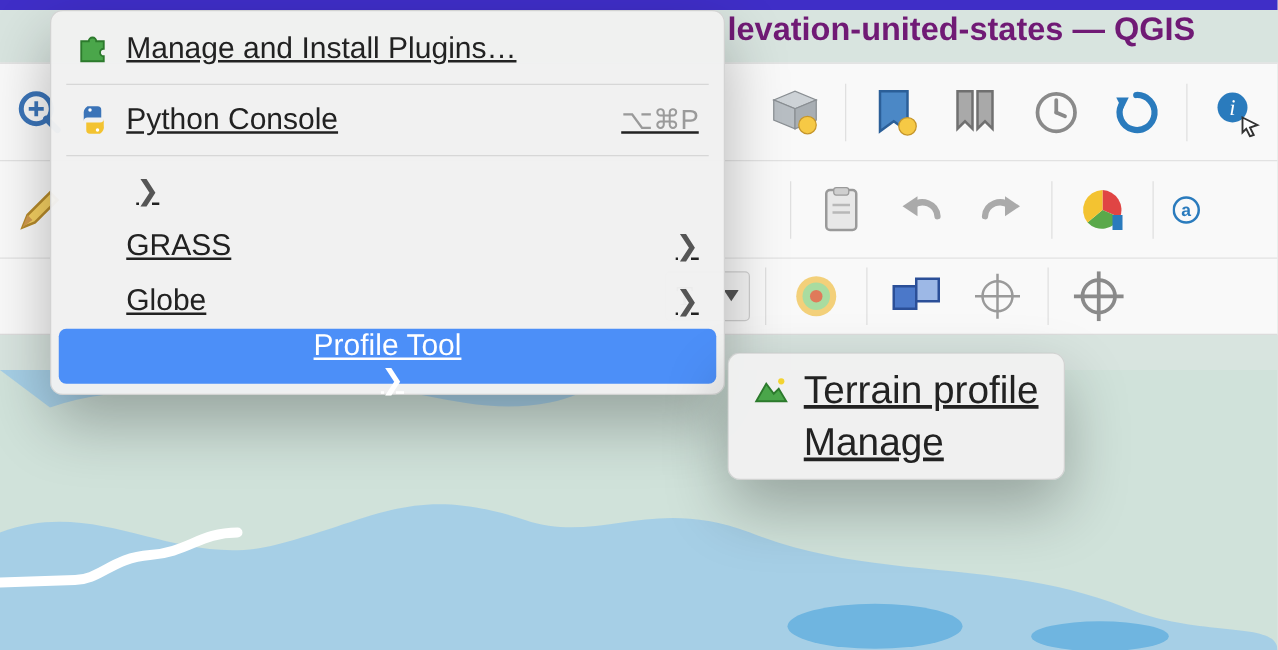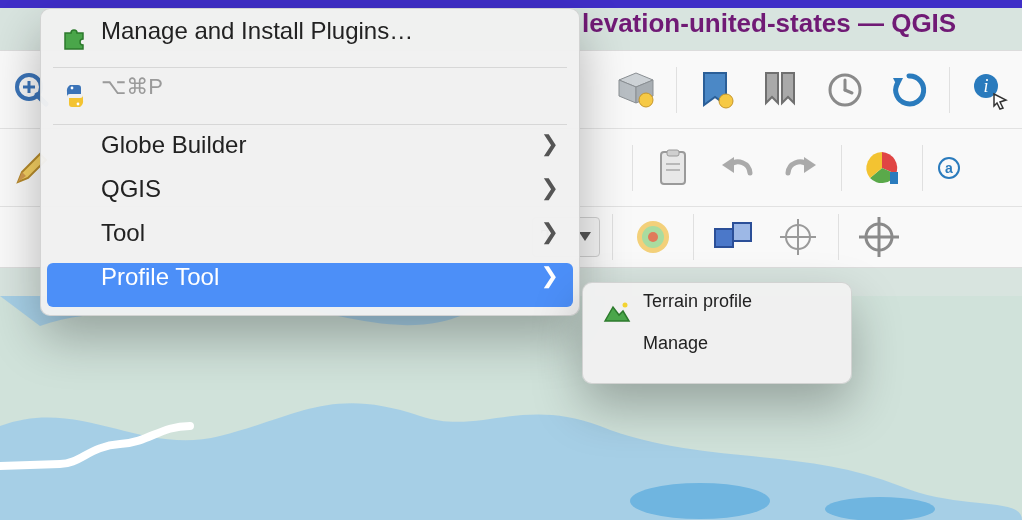--- a/index.html
+++ b/index.html
@@ -58,55 +58,58 @@
     left: 40px; top: 8px;
     width: 540px;
     background: rgba(241,241,241,0.97);
     border: 1px solid rgba(0,0,0,0.12);
     border-radius: 10px;
     box-shadow: 0 22px 50px rgba(0,0,0,0.28);
     padding: 8px 0;
   }
   .menu-item {
     display: flex;
+    align-items: center;
     height: 44px;
     padding: 0 20px 0 20px;
     font-size: 24px;
     color: #222;
     position: relative;
+    text-decoration: underline;
   }
   .menu-item .icon-slot {
     width: 40px;
     display: flex; align-items: center; justify-content: flex-start;
   }
   .menu-item .lbl { flex: 1; }
   .menu-item .shortcut { color: #9a9a9a; font-size: 22px; }
   .menu-item .chev { color: #555; font-size: 22px; margin-left: 8px; }
   .menu-divider { height: 1px; background: #d7d7d7; margin: 6px 12px; }
 
   .menu-item.highlight {
     background: #4c8ff8;
     color: #fff;
     border-radius: 6px;
     margin: 0 6px;
     padding: 0 14px 0 14px;
+    flex-direction: column;
   }
   .menu-item.highlight .chev { color: #fff; }
 
   .submenu {
     position: absolute;
     left: 582px; top: 282px;
     width: 270px;
     background: rgba(241,241,241,0.97);
     border: 1px solid rgba(0,0,0,0.12);
     border-radius: 10px;
     box-shadow: 0 22px 50px rgba(0,0,0,0.28);
     padding: 8px 0;
   }
-  .submenu .menu-item { height: 42px; font-size: 18px; }
+  .submenu .menu-item { height: 42px; font-size: 31px; }
 
   svg.icon { display: block; }
 </style>
 </head>
 <body>
 
 <div class="top-strip"></div>
 
 <div class="titlebar">levation-united-states — QGIS</div>
 
@@ -280,40 +283,40 @@
 
   <div class="menu-item">
     <span class="icon-slot">
       <svg class="icon" width="28" height="28" viewBox="0 0 28 28">
         <path d="M9 3 H17 A3 3 0 0 1 20 6 V12 H9 A3 3 0 0 0 6 15 V10 A7 7 0 0 1 9 3 Z" fill="#3b74b8"></path>
         <path d="M19 25 H11 A3 3 0 0 1 8 22 V16 H19 A3 3 0 0 0 22 13 V18 A7 7 0 0 1 19 25 Z" fill="#f3c331"></path>
         <circle cx="11" cy="6" r="1.4" fill="#fff"></circle>
         <circle cx="17" cy="22" r="1.4" fill="#fff"></circle>
       </svg>
     </span>
+    <span class="lbl">Python Console</span>
     <span class="shortcut">⌥⌘P</span>
   </div>
 
   <div class="menu-divider"></div>
 
   <div class="menu-item">
     <span class="icon-slot"></span>
-    <span class="lbl">Globe Builder</span>
     <span class="chev">❯</span>
   </div>
 
   <div class="menu-item">
     <span class="icon-slot"></span>
-    <span class="lbl">QGIS</span>
+    <span class="lbl">GRASS</span>
     <span class="chev">❯</span>
   </div>
 
   <div class="menu-item">
     <span class="icon-slot"></span>
-    <span class="lbl">Tool</span>
+    <span class="lbl">Globe</span>
     <span class="chev">❯</span>
   </div>
 
   <div class="menu-item highlight">
     <span class="icon-slot"></span>
     <span class="lbl">Profile Tool</span>
     <span class="chev">❯</span>
   </div>
 
 </div>

